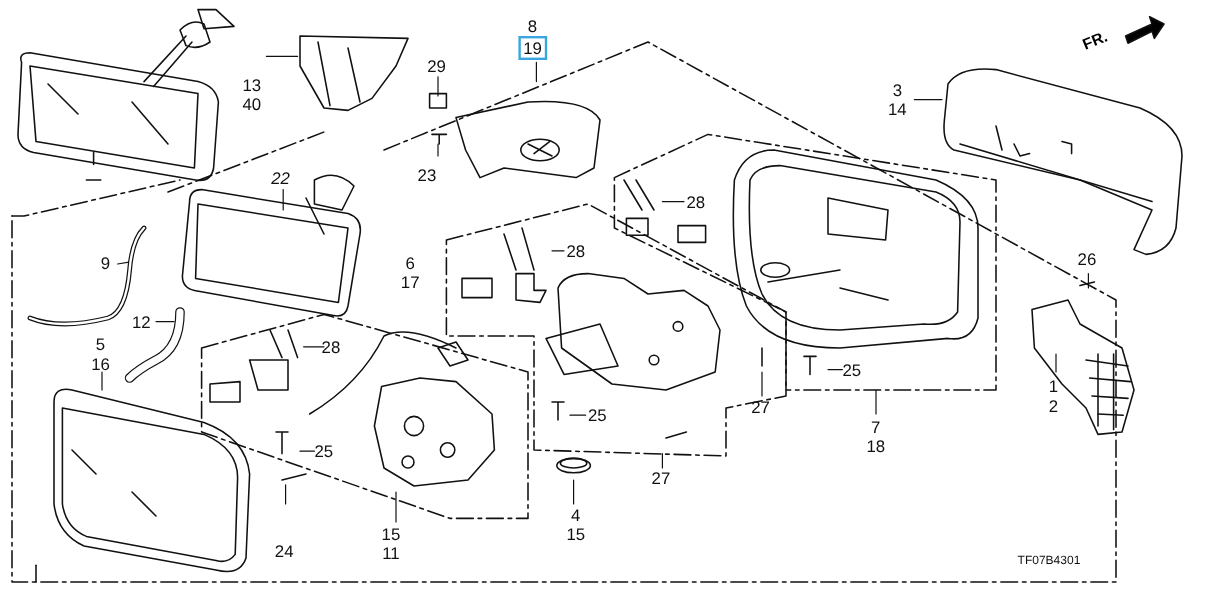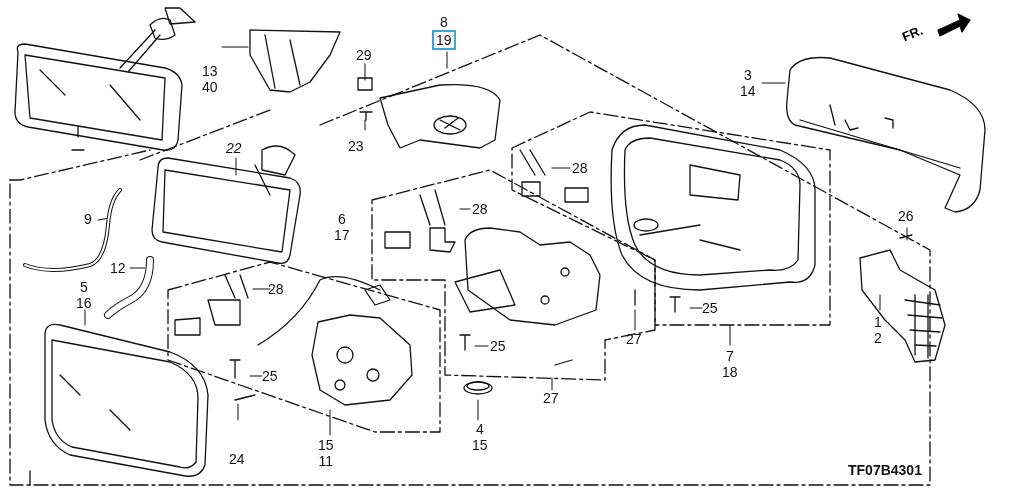--- a/index.html
+++ b/index.html
@@ -1,21 +1,21 @@
 <!DOCTYPE html>
 <html><head>
 <meta charset="utf-8">
 <style>
   html,body{margin:0;padding:0;background:#fff;}
   body{width:1010px;height:503px;overflow:hidden;position:relative;font-family:"Liberation Sans",sans-serif;}
   #diagram{position:absolute;left:0;top:0;width:1010px;height:503px;}
   .lbl{position:absolute;font-family:"Liberation Sans",sans-serif;font-size:14px;color:#111;line-height:16px;text-align:center;cursor:pointer;}
   .lbl span{display:block;}
   .hl{border:2px solid #8b5cf6;padding:0 2px;}
-  .code{position:absolute;left:848px;top:462px;font-size:14px;font-weight:bold;color:#111;}
+  .code{position:absolute;left:848px;top:462px;font-size:10px;font-weight:normal;color:#111;}
   .fr{position:absolute;left:902px;top:26px;font-size:13px;font-weight:bold;color:#000;transform:rotate(-22deg);}
 </style>
 </head>
 <body>
 
 <svg id="diagram" viewBox="0 0 1010 503" xmlns="http://www.w3.org/2000/svg">
   <g fill="none" stroke="#111" stroke-width="1.3" stroke-linejoin="round" stroke-linecap="round">
 
     <g stroke-dasharray="14 4 3 4">
       <path d="M10 180 L20 180 L150 150 M140 160 L270 110"></path>

